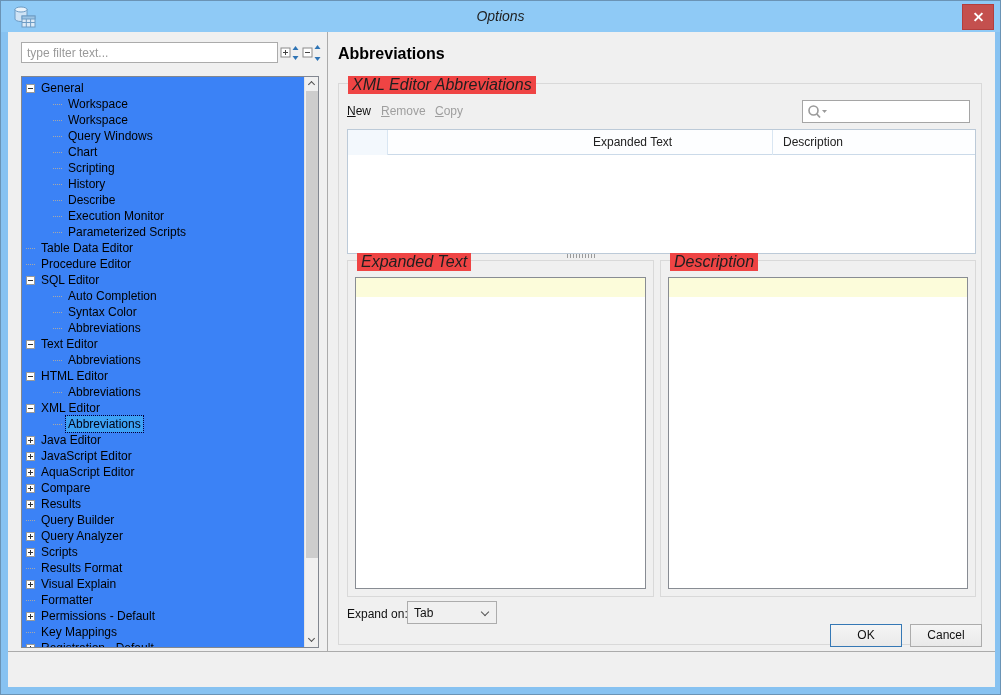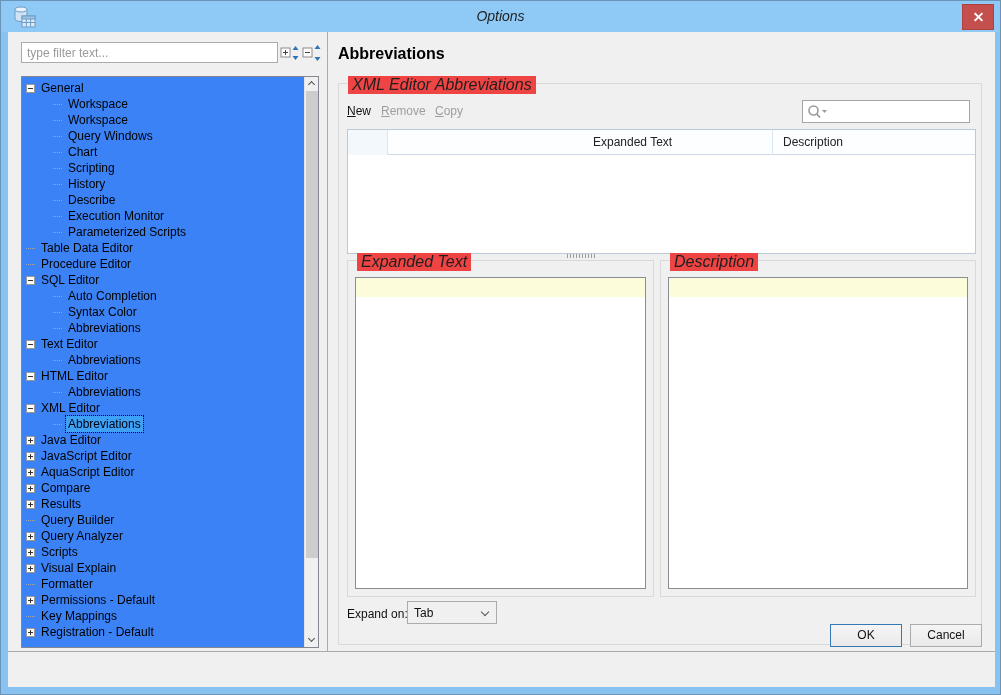--- a/index.html
+++ b/index.html
@@ -274,20 +274,25 @@
             <span class="exp-box plus"></span>
             <span class="tree-label">Query Analyzer</span>
           </div>
           <div class="tree-row">
             <span class="ind0"></span>
             <span class="exp-box plus"></span>
             <span class="tree-label">Scripts</span>
           </div>
           <div class="tree-row">
             <span class="ind0"></span>
+            <span class="leaf-dash"></span>
+            <span class="tree-label">Results Format</span>
+          </div>
+          <div class="tree-row">
+            <span class="ind0"></span>
             <span class="exp-box plus"></span>
             <span class="tree-label">Visual Explain</span>
           </div>
           <div class="tree-row">
             <span class="ind0"></span>
             <span class="leaf-dash"></span>
             <span class="tree-label">Formatter</span>
           </div>
           <div class="tree-row">
             <span class="ind0"></span>

